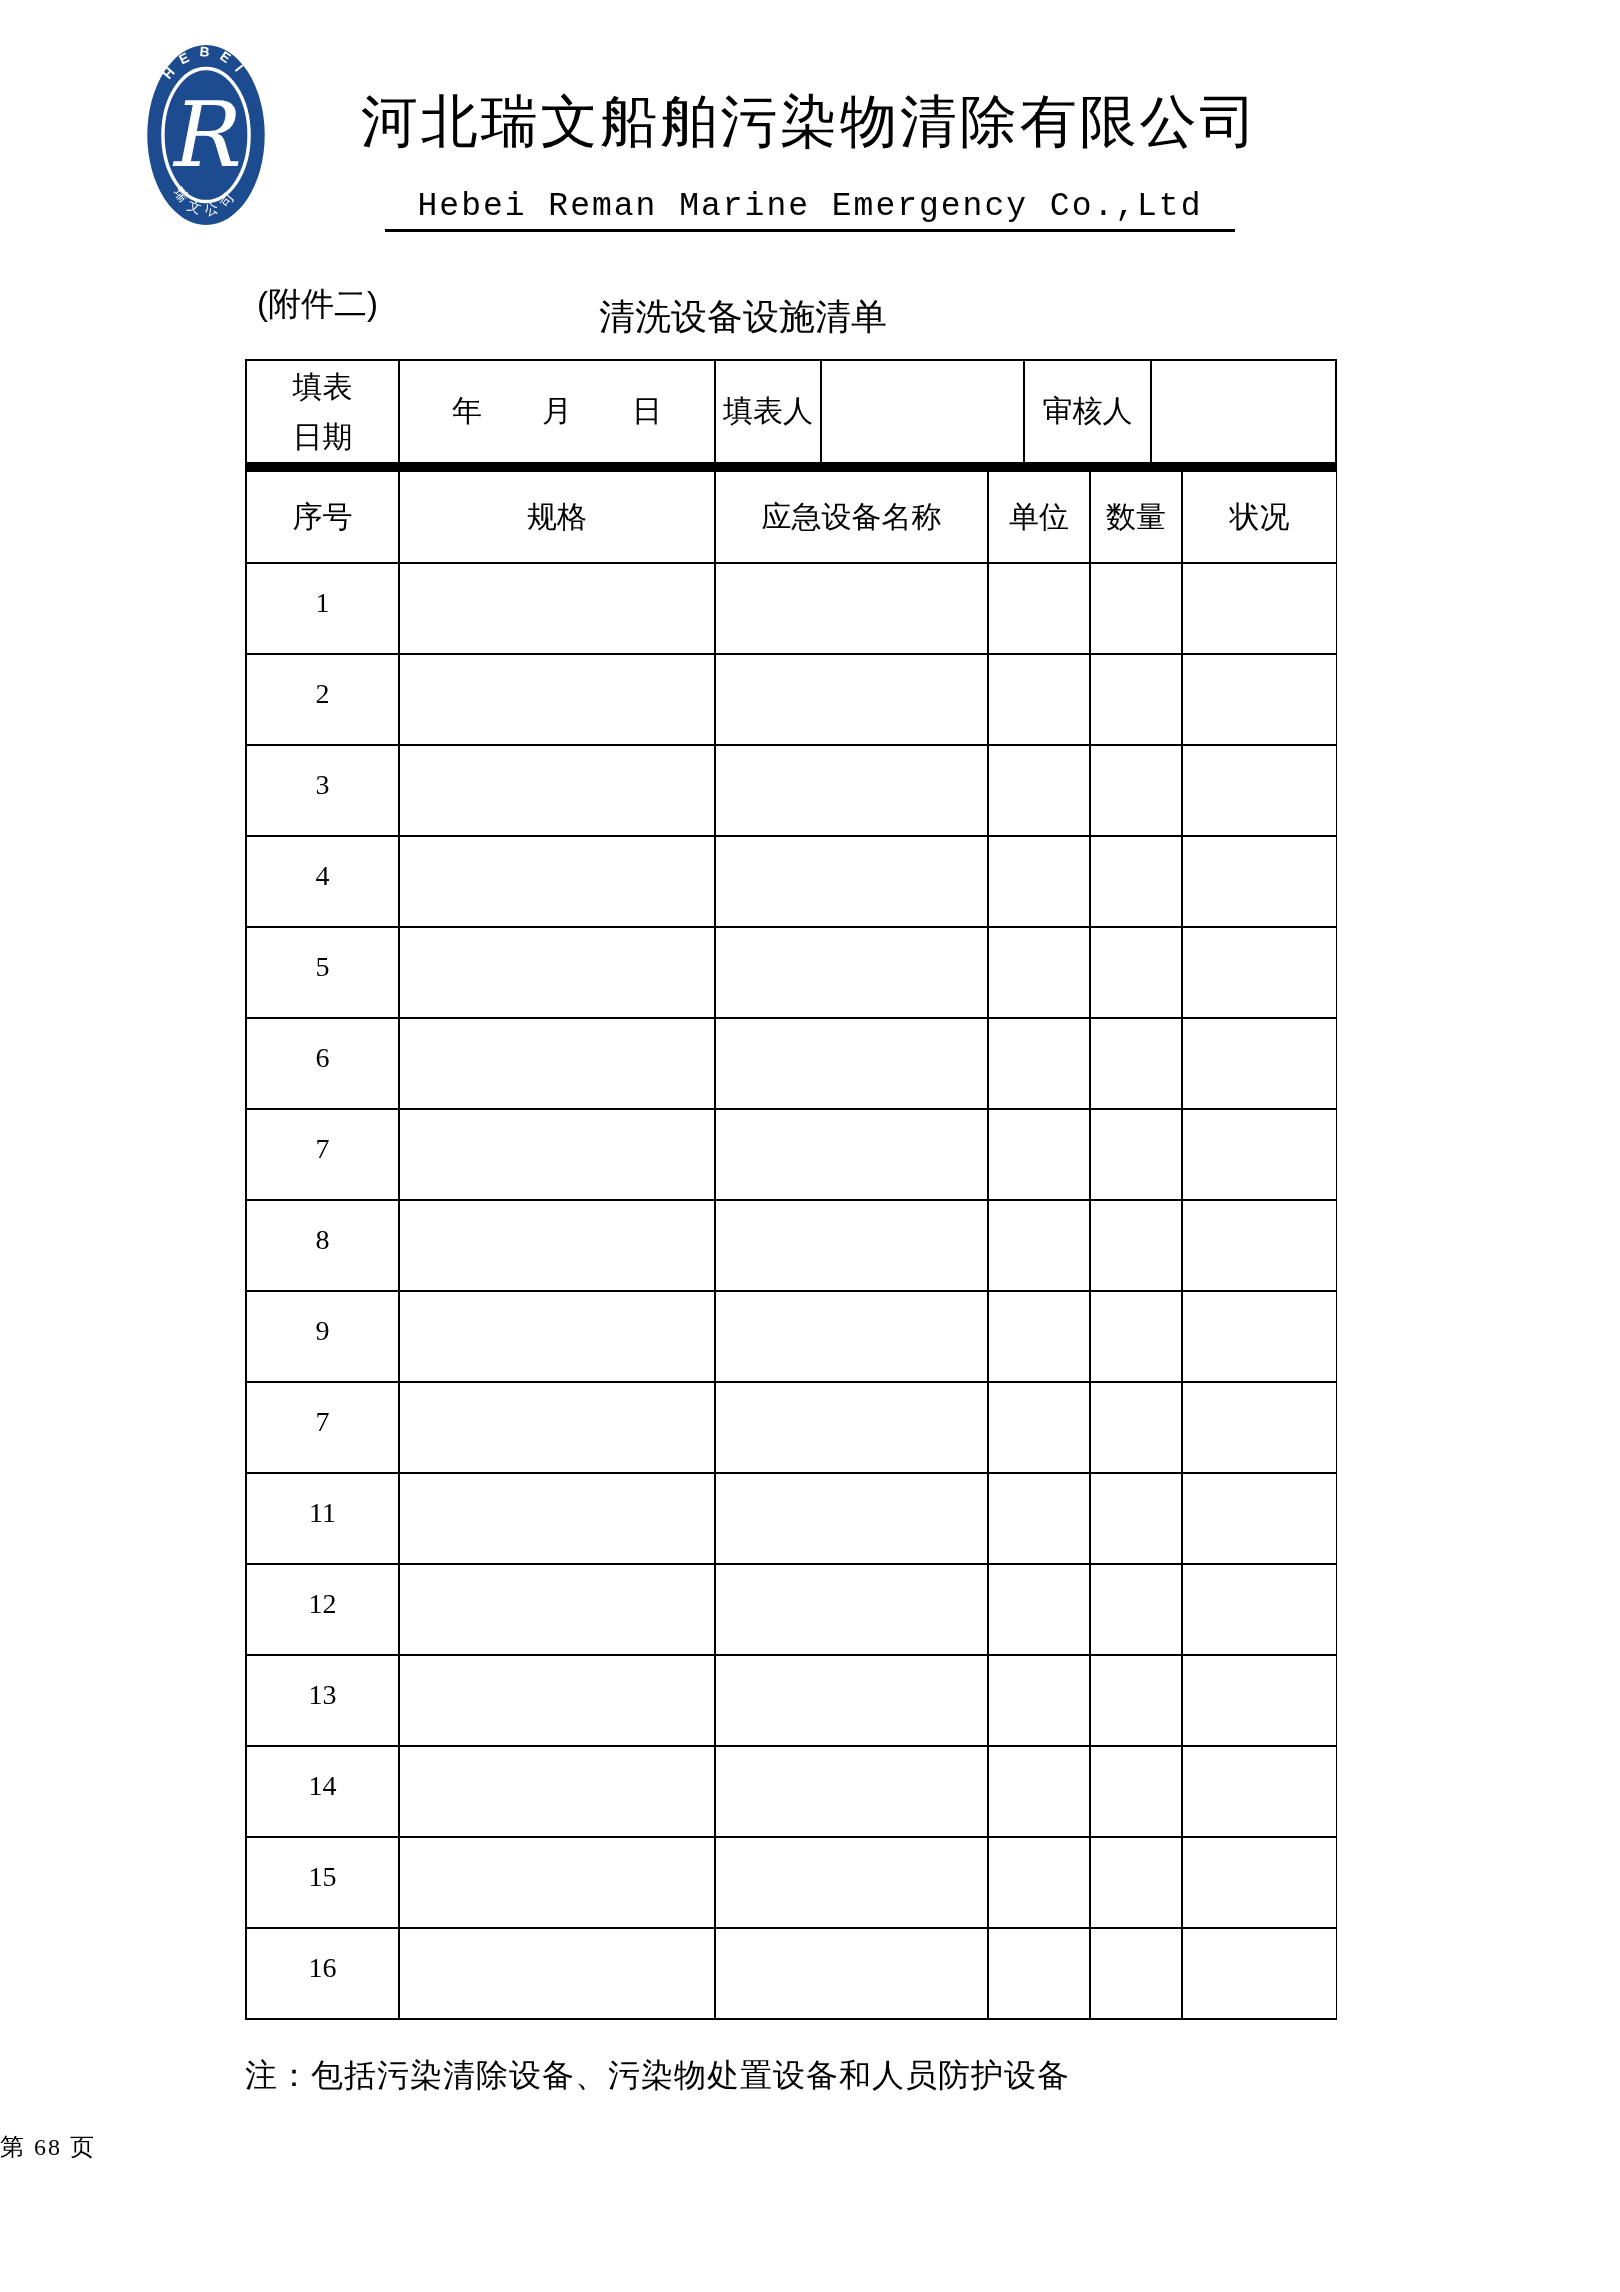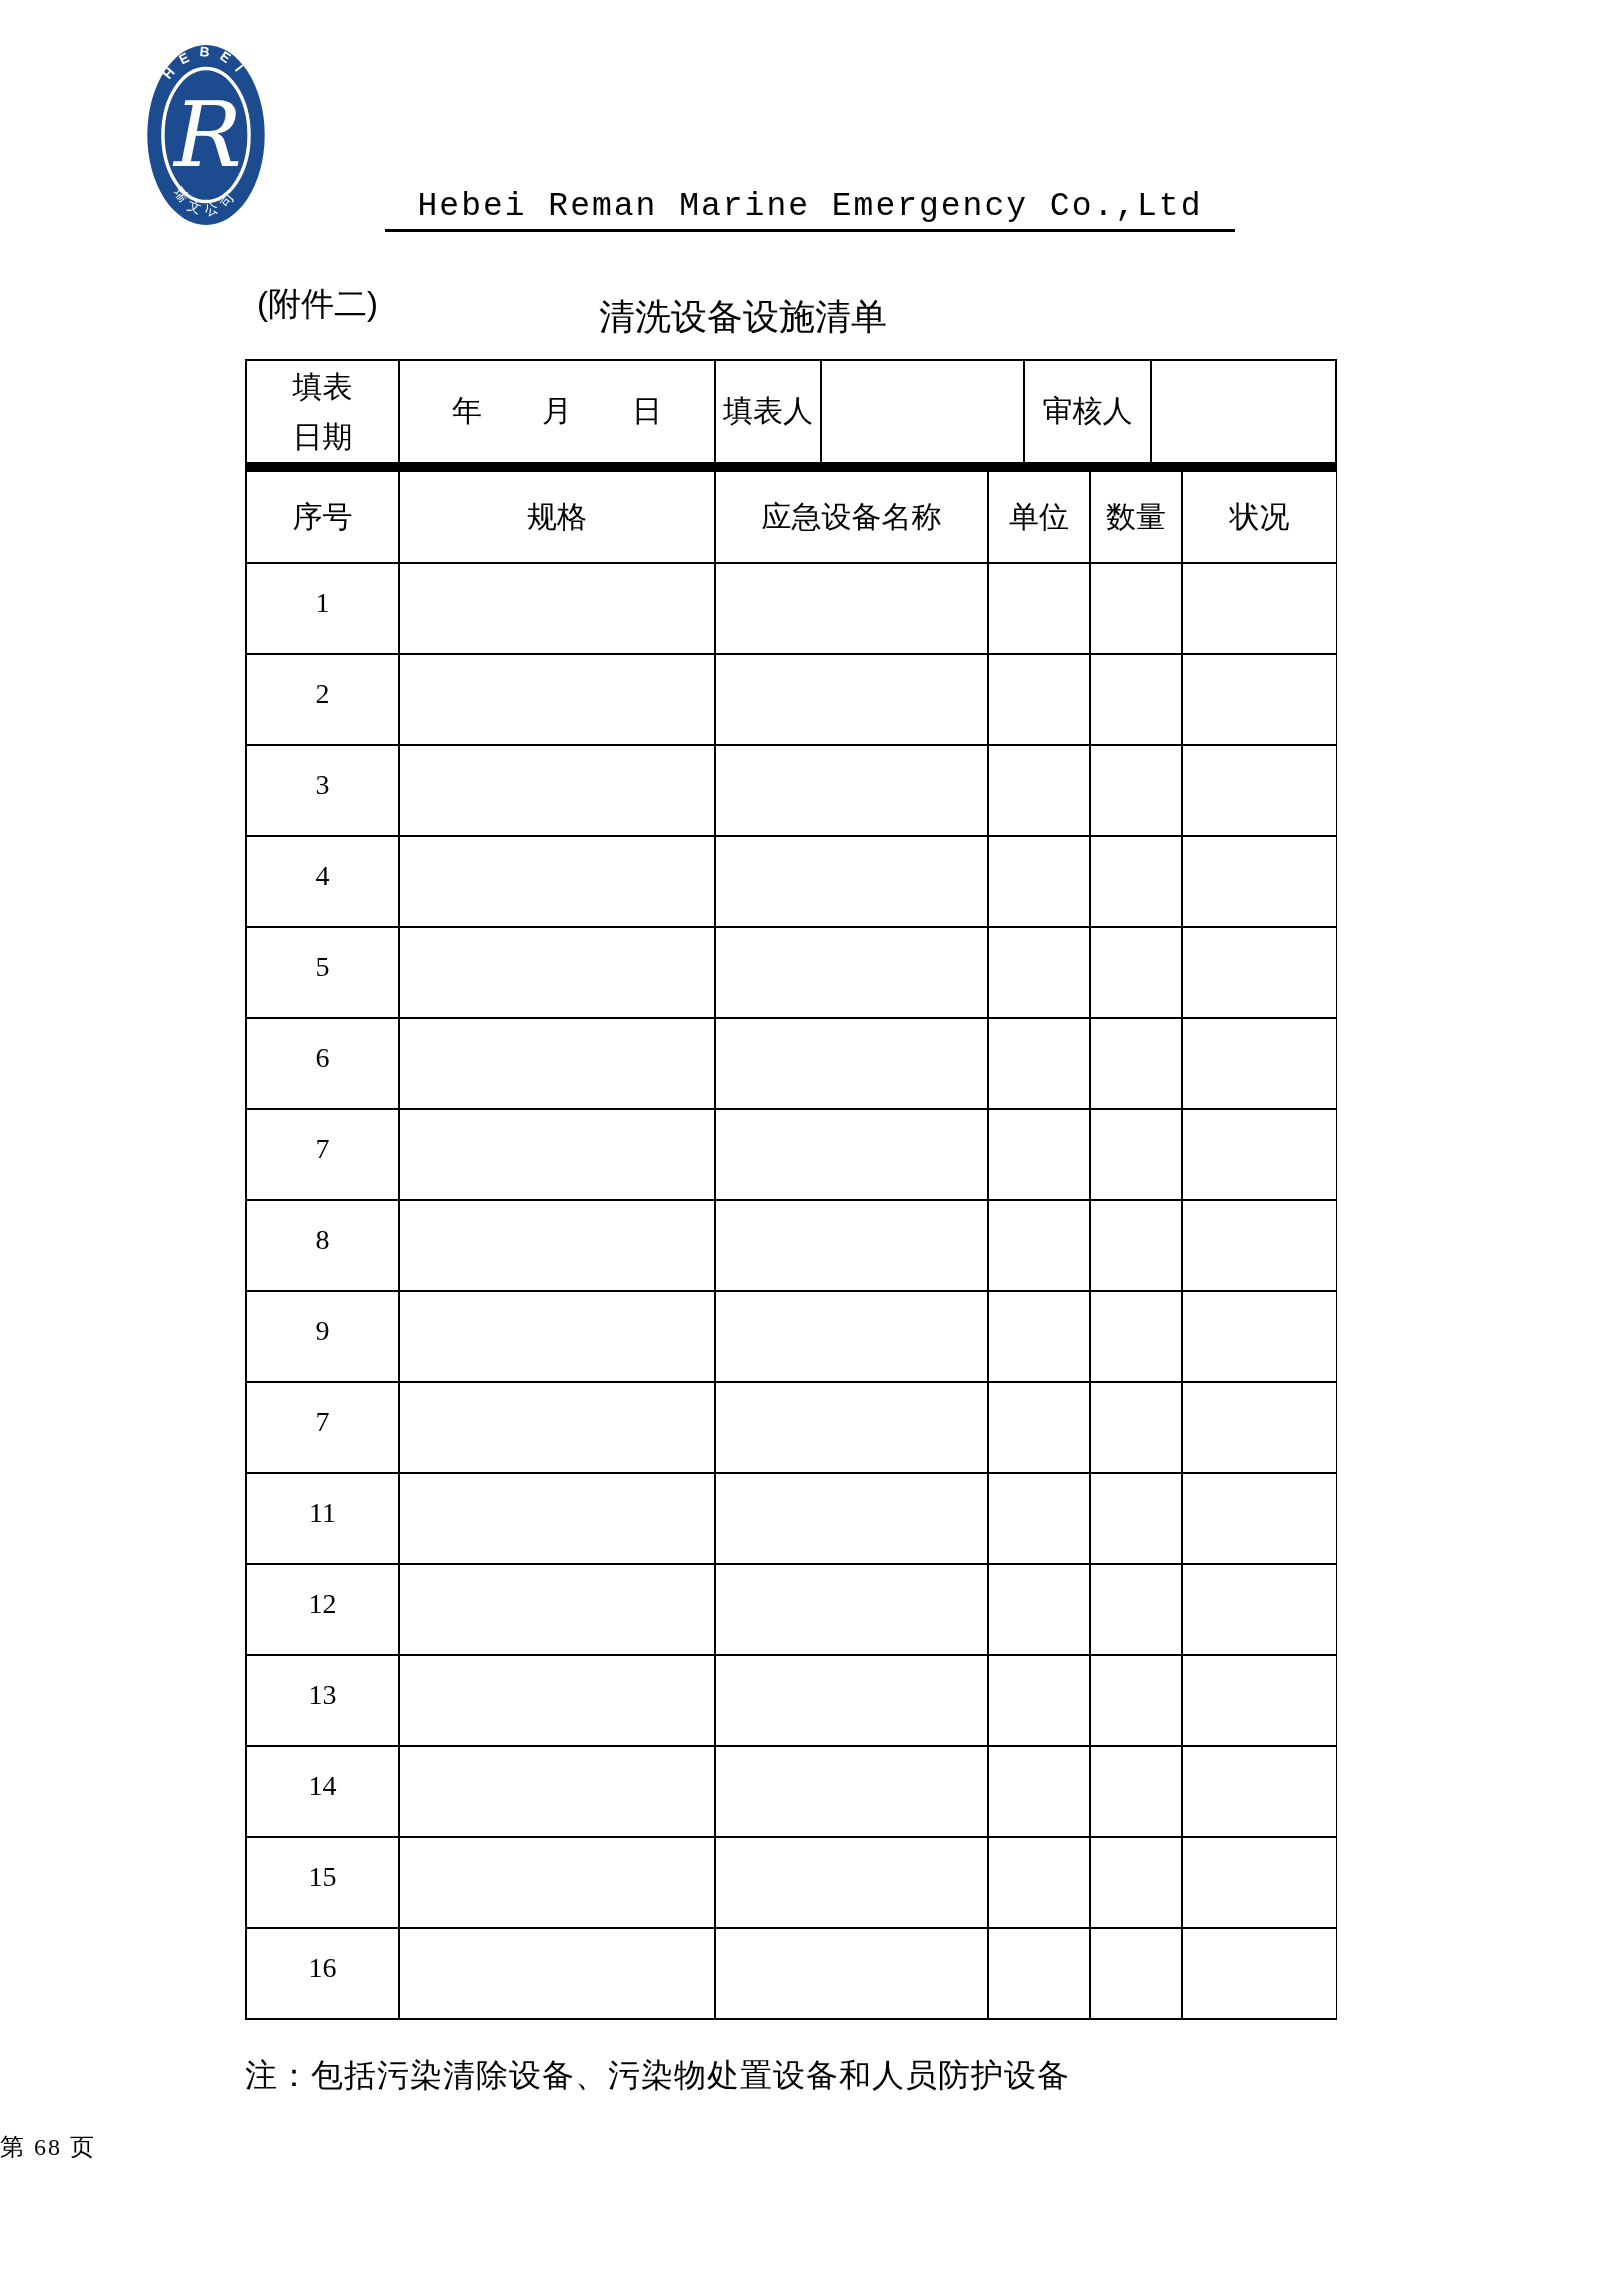--- a/index.html
+++ b/index.html
@@ -140,20 +140,21 @@
     <path id="logoBottomArc" d="M 15,94 A 47,81 0 0 0 109,94" fill="none"></path>
     <text fill="#ffffff" font-size="14" font-weight="bold" letter-spacing="10" font-family="Liberation Sans, sans-serif">
       <textPath href="#logoTopArc" startOffset="50%" text-anchor="middle">HEBEI</textPath>
     </text>
     <text fill="#ffffff" font-size="14" letter-spacing="7" font-family="Liberation Sans, sans-serif">
       <textPath href="#logoBottomArc" startOffset="50%" text-anchor="middle">瑞文公司</textPath>
     </text>
     <text x="64" y="126" text-anchor="middle" fill="#ffffff" font-size="92" font-style="italic" font-family="DejaVu Serif, serif">R</text>
   </svg>
 
+  <div class="company-zh">河北瑞文船舶污染物清除有限公司</div>
 
   <div class="company-en-wrap">
     <span class="company-en">Hebei Reman Marine Emergency Co.,Ltd</span>
   </div>
 
   <div class="attachment">(附件二)</div>
 
   <div class="form-title">清洗设备设施清单</div>
 
   <div class="table-wrap">

